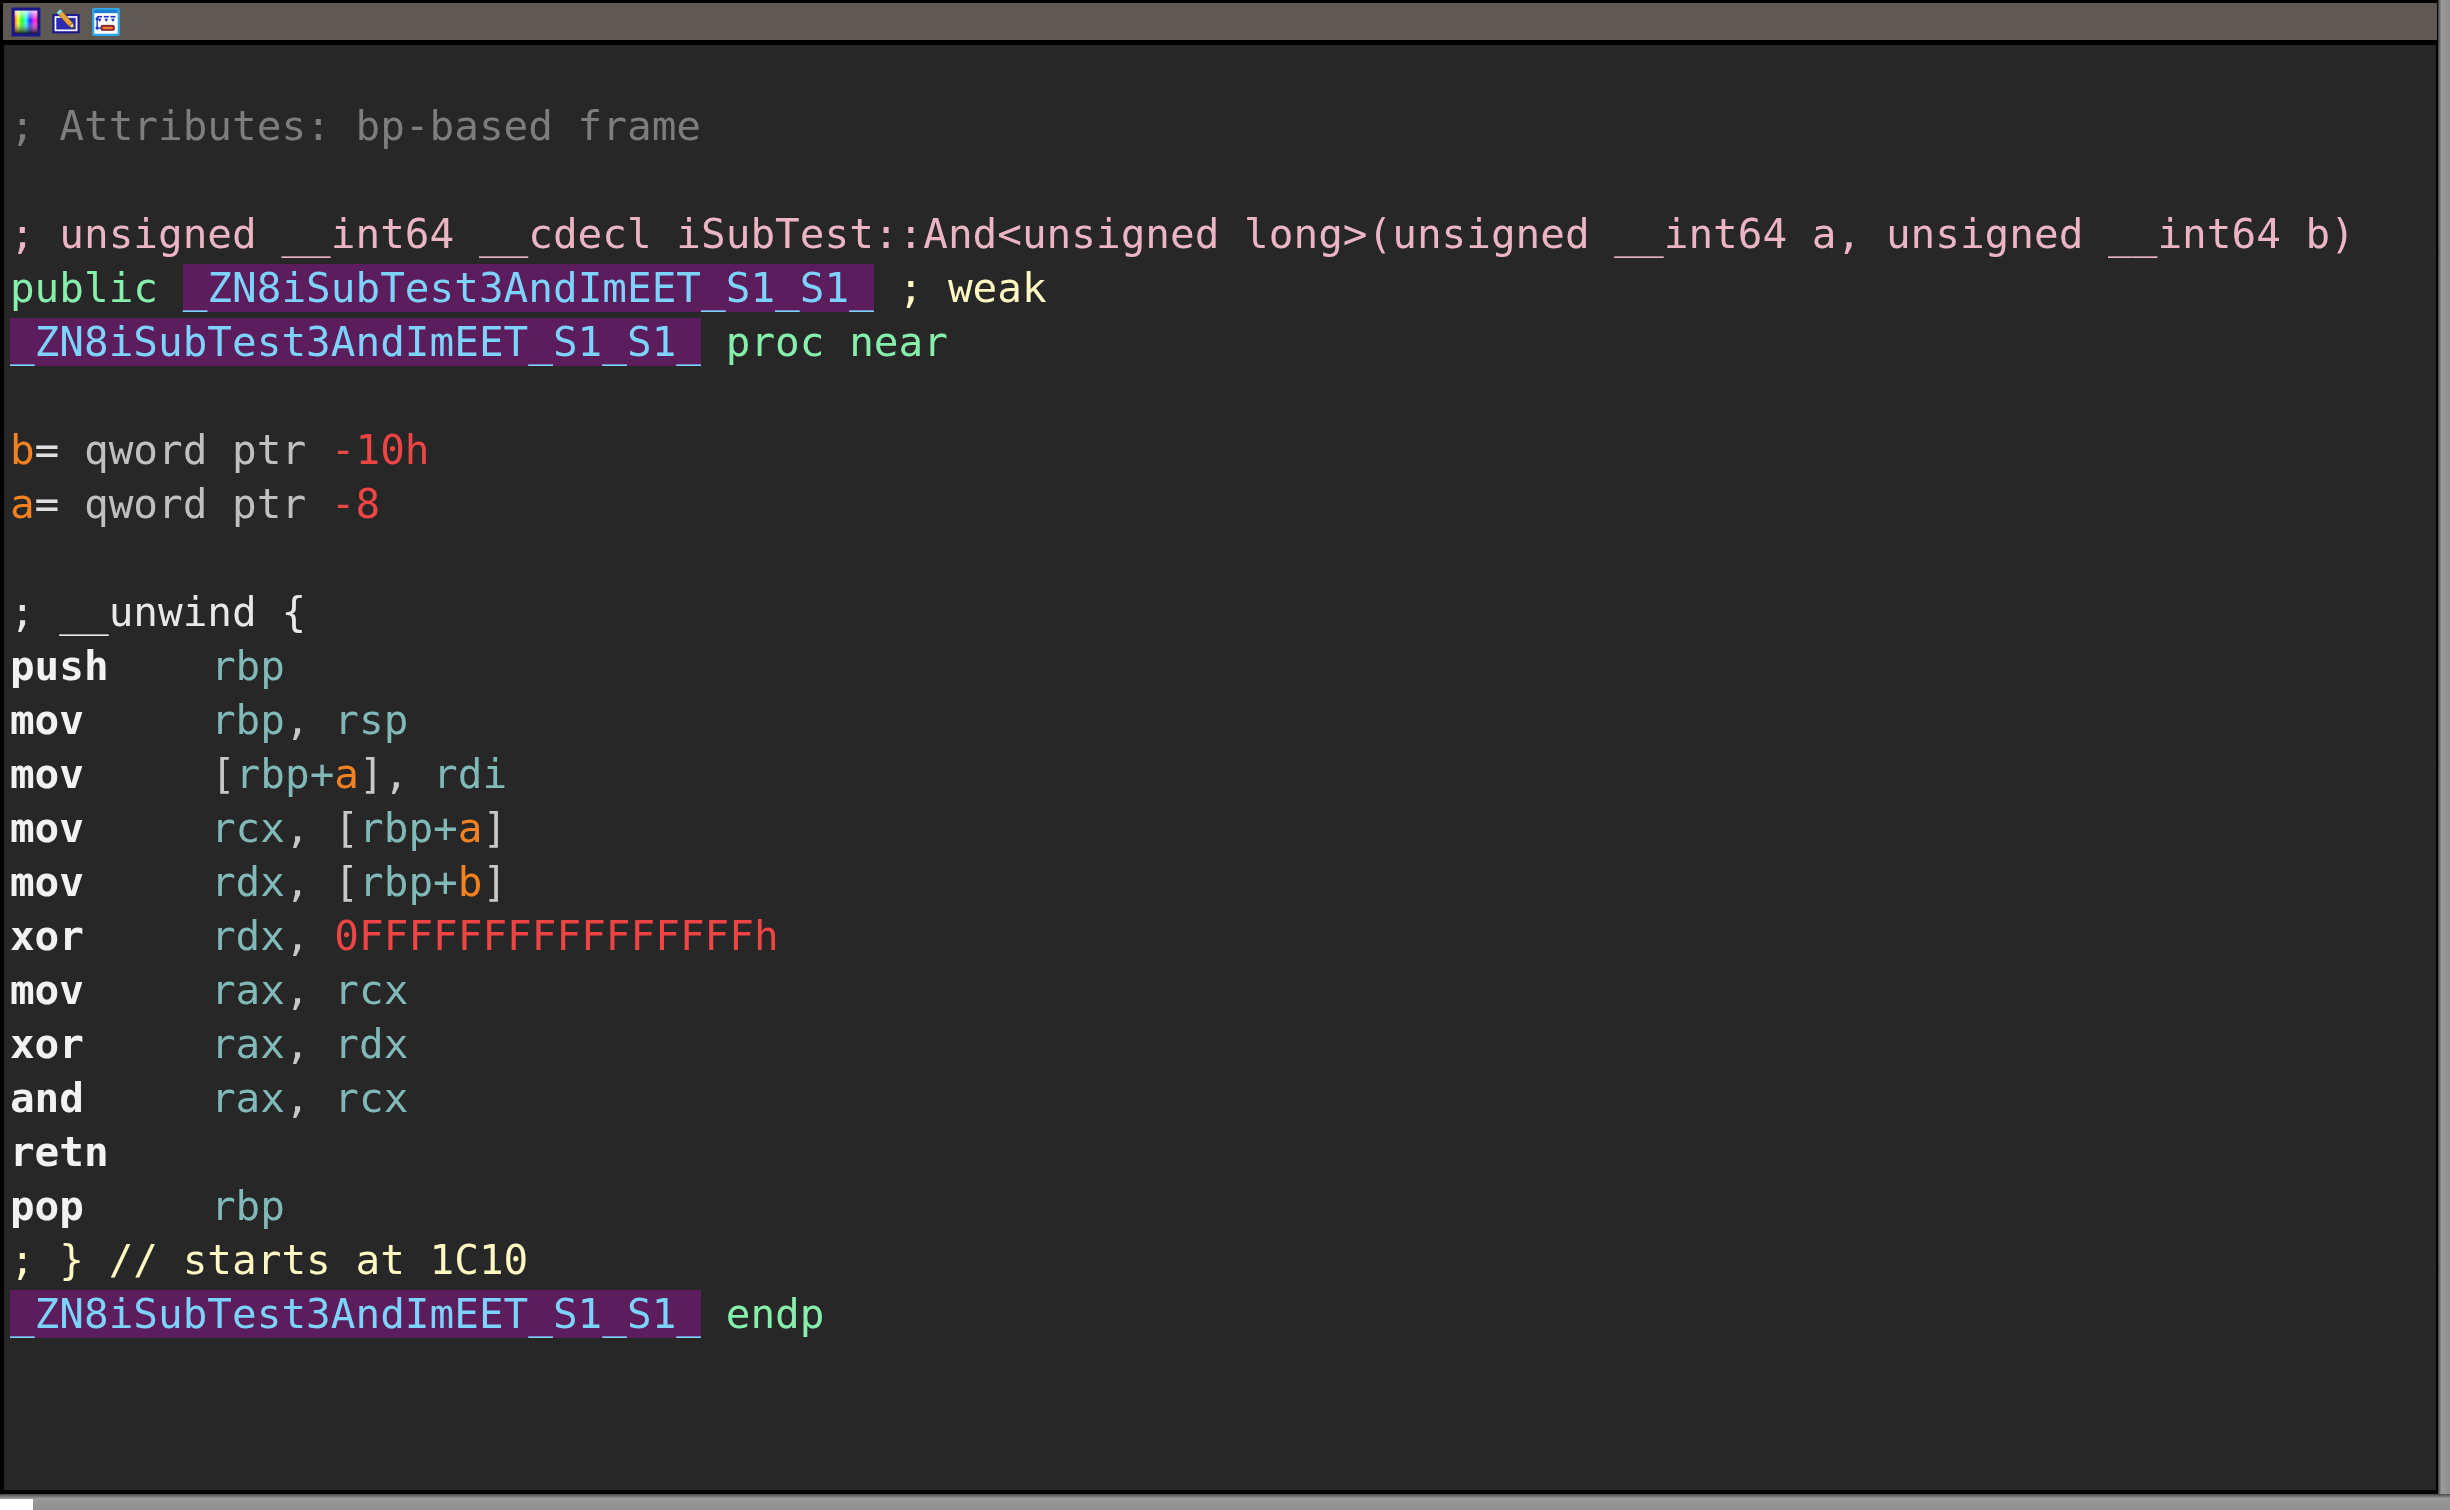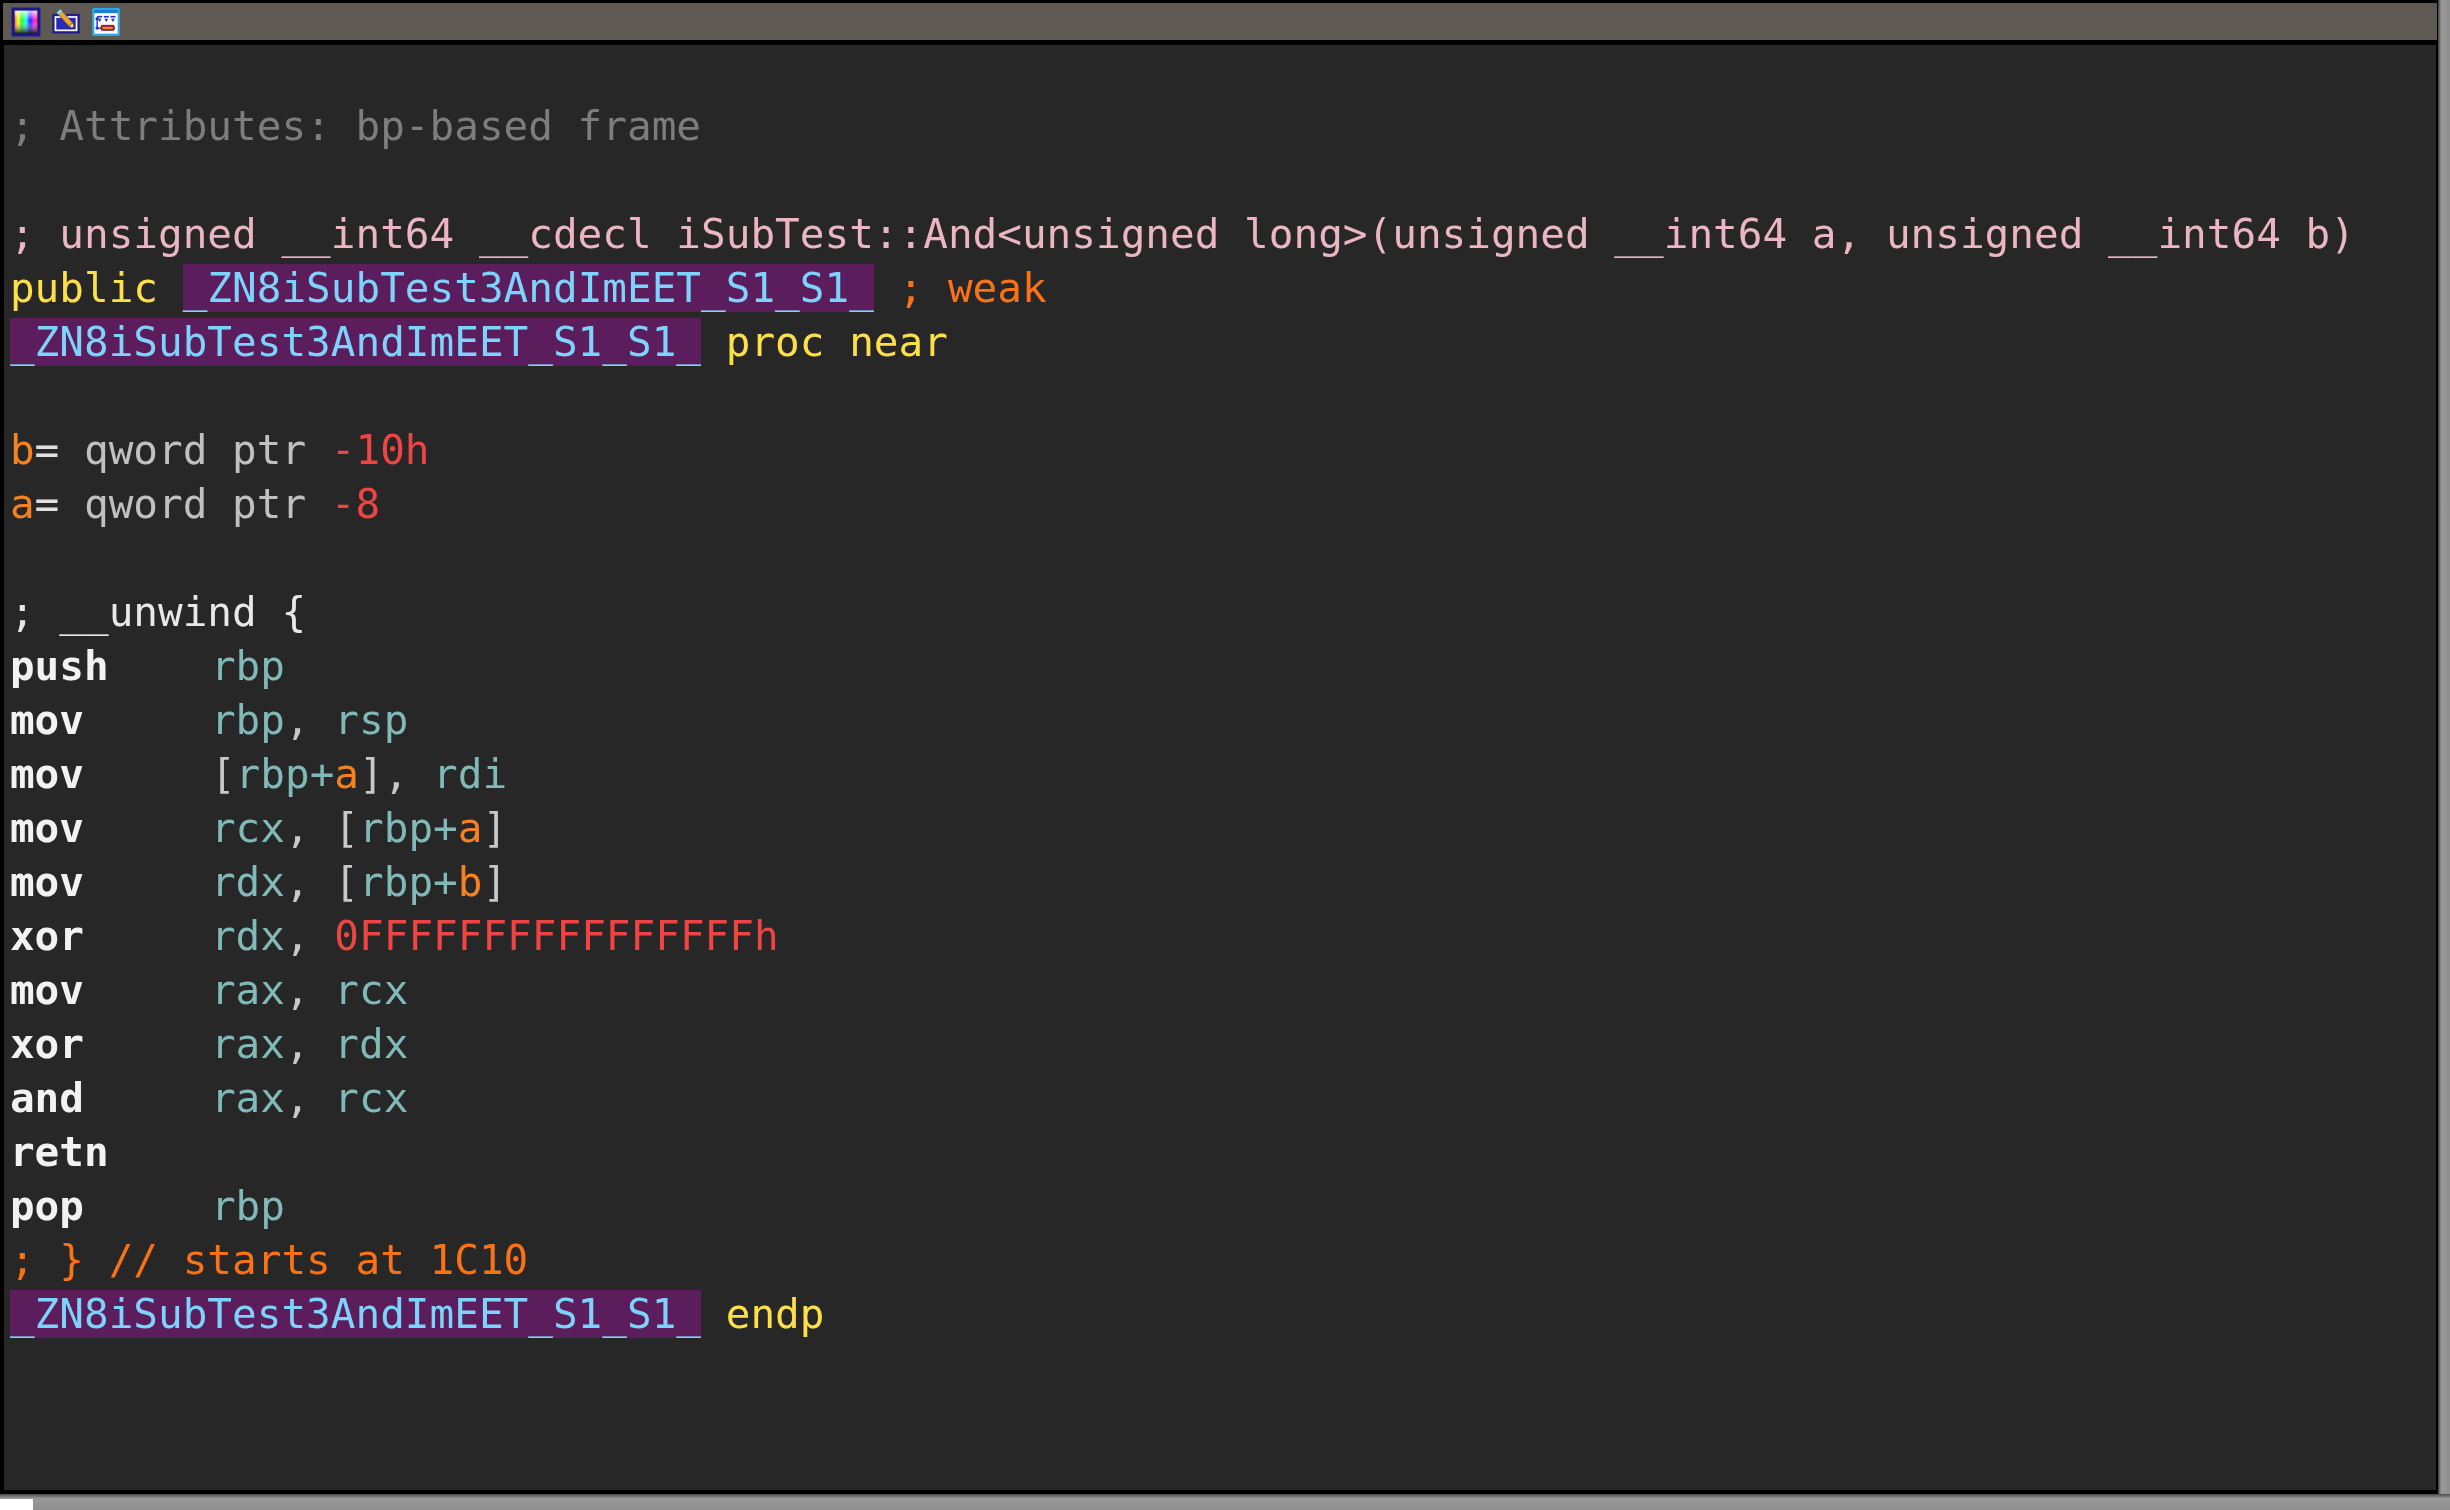--- a/index.html
+++ b/index.html
@@ -103,23 +103,23 @@
     line-height: 54px;
     white-space: pre;
     font-size: 41px;
     letter-spacing: 0px;
     padding-left: 5.6px;
   }
   .line.blank { }
 
   
   .t-cmt     { color: #7d7d7d; }      
-  .t-cmt2    { color: #f97316; margin-top: 41px; }      
+  .t-cmt2    { color: #fef9c3; margin-top: 41px; }      
   .t-proto   { color: #ecb5c4; }      
-  .t-kw      { color: #fde047; }      
+  .t-kw      { color: #86efac; }      
   .t-sym     { color: #7dd3fc; background: #5c1d5c; }  
   .t-mnem    { color: #f2f2f2; font-weight: bold; }      
   .t-reg     { color: #81b8b8; }      
   .t-punct   { color: #c8c8c8; }      
   .t-var     { color: #f58220; }      
   .t-num     { color: #ef4444; }      
   .t-dtype   { color: #c0c0c0; }      
   .t-eq      { color: #e0e0e0; }
   .t-white   { color: #e8e8e8; }
 

